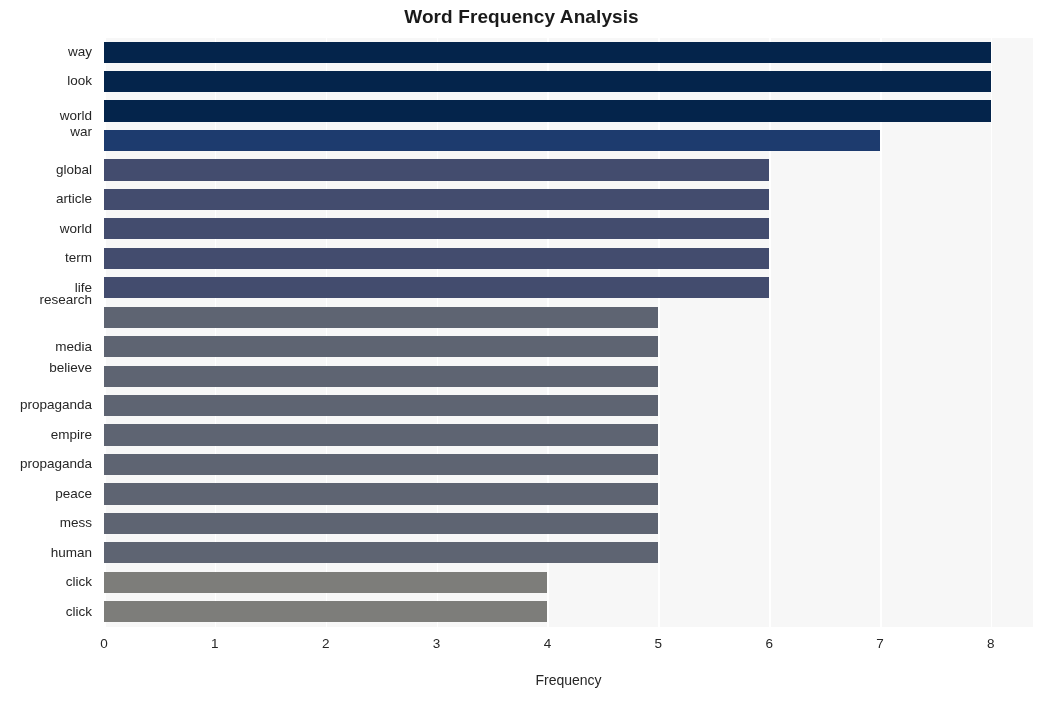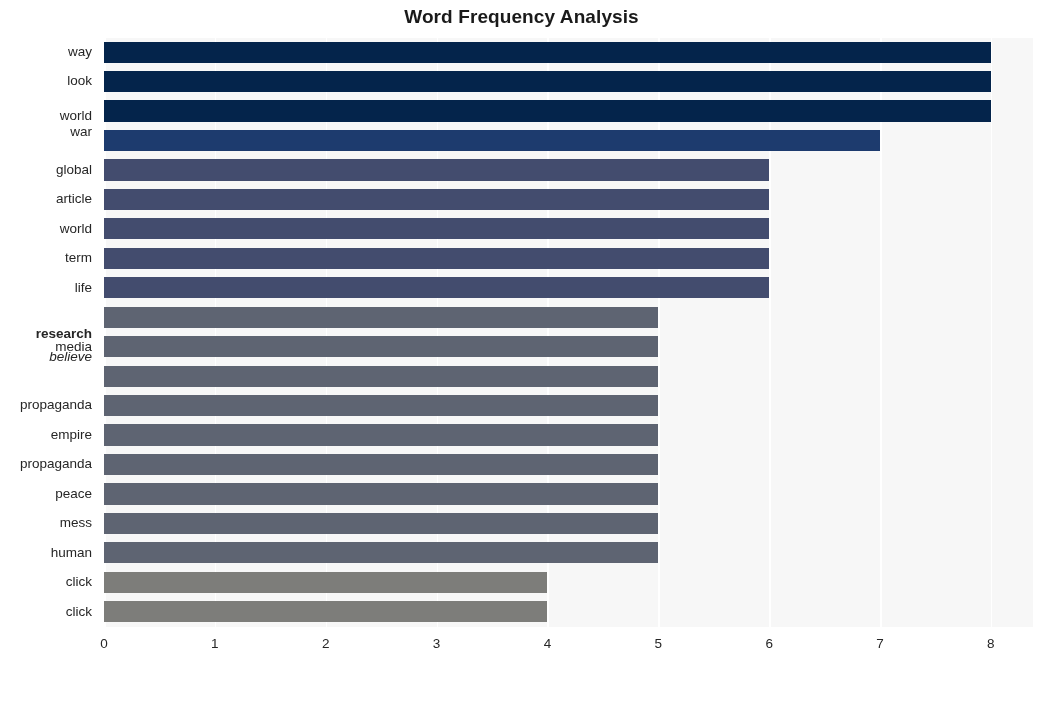--- a/index.html
+++ b/index.html
@@ -213,23 +213,23 @@
   <div id="y-axis-labels">
       <div class="y-tick-label" style="top: 0px;">way</div>
       <div class="y-tick-label" style="top: 29.45px;">look</div>
       <div class="y-tick-label" style="top: 64px;">world</div>
       <div class="y-tick-label" style="top: 80px;">war</div>
       <div class="y-tick-label" style="top: 117.8px;">global</div>
       <div class="y-tick-label" style="top: 147.25px;">article</div>
       <div class="y-tick-label" style="top: 176.7px;">world</div>
       <div class="y-tick-label" style="top: 206.15px;">term</div>
       <div class="y-tick-label" style="top: 235.6px;">life</div>
-      <div class="y-tick-label" style="top: 282px; font-weight: bold;">research</div>
+      <div class="y-tick-label" style="top: 248px;">research</div>
       <div class="y-tick-label" style="top: 294.5px;">media</div>
-      <div class="y-tick-label" style="top: 305px; font-style: italic;">believe</div>
+      <div class="y-tick-label" style="top: 316px;">believe</div>
       <div class="y-tick-label" style="top: 353.4px; margin-left: 24px;">propaganda</div>
       <div class="y-tick-label" style="top: 382.85px;">empire</div>
       <div class="y-tick-label" style="top: 412.3px;">propaganda</div>
       <div class="y-tick-label" style="top: 441.75px;">peace</div>
       <div class="y-tick-label" style="top: 471.2px;">mess</div>
       <div class="y-tick-label" style="top: 500.65px; margin-left: 40px;">human</div>
       <div class="y-tick-label" style="top: 530.1px;">click</div>
       <div class="y-tick-label" style="top: 559.55px;">click</div>
     </div>
 
@@ -238,14 +238,15 @@
       <div class="x-tick-label" style="left: 214.859px;">1</div>
       <div class="x-tick-label" style="left: 325.718px;">2</div>
       <div class="x-tick-label" style="left: 436.578px;">3</div>
       <div class="x-tick-label" style="left: 547.437px;">4</div>
       <div class="x-tick-label" style="left: 658.296px;">5</div>
       <div class="x-tick-label" style="left: 769.155px;">6</div>
       <div class="x-tick-label" style="left: 880.014px;">7</div>
       <div class="x-tick-label" style="left: 990.874px;">8</div>
     </div>
 
+  <div id="x-axis-title">Frequency</div>
 
 </div>
 
 </body></html>

